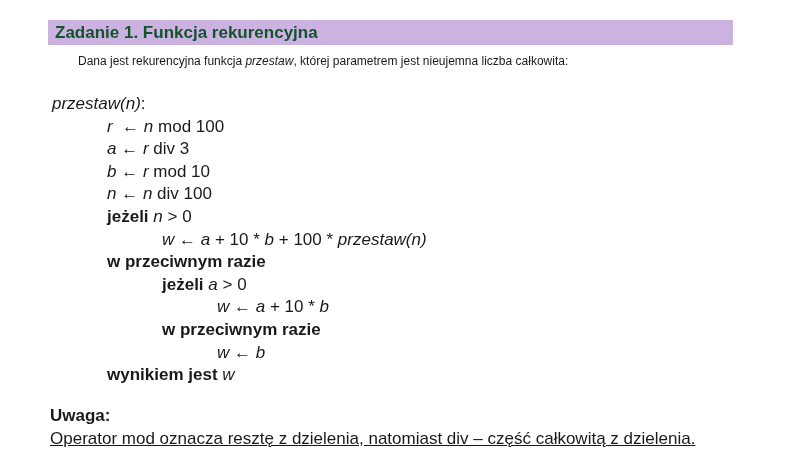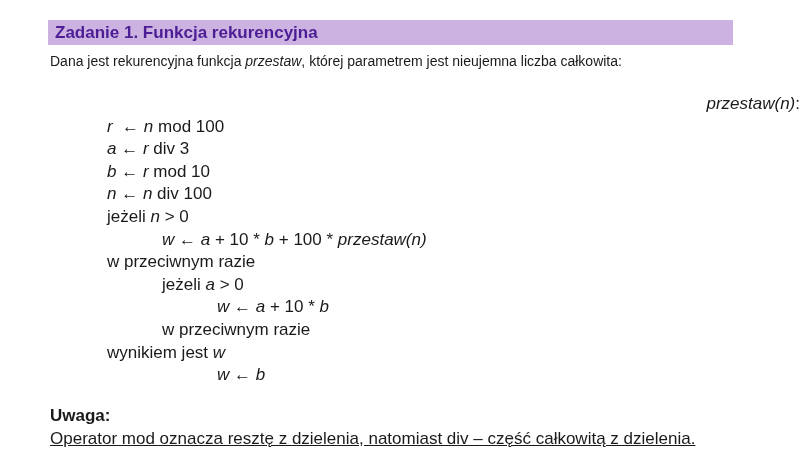--- a/index.html
+++ b/index.html
@@ -13,43 +13,43 @@
     }
     .page { width: 800px; height: 464px; position: relative; }
     .title-bar {
       margin: 20px 0 0 48px;
       width: 678px;
       height: 25px;
       line-height: 25px;
       padding-left: 7px;
       font-size: 17px;
       font-weight: bold;
-      color: #4c1d95;
+      color: #14532d;
       background: #cbb2e0; 
     }
     .intro {
-      margin: 5px 0 0 50px;
-      font-size: 14px;
+      margin: 5px 0 0 78px;
+      font-size: 12px;
       line-height: 22px;
     }
     .it { font-style: italic; }
     .code {
       margin: 21px 0 0 52px;
       font-size: 17px;
     }
     .code-line {
       line-height: 22.6px;
       white-space: pre;
     }
-    .ind-0 { padding-left: 0; text-align: right; }
+    .ind-0 { padding-left: 0; }
     .ind-1 { padding-left: 55px; }
     .ind-2 { padding-left: 110px; }
     .ind-3 { padding-left: 165px; }
     .seg-i { font-style: italic; }
-    .seg-b { font-weight: normal; }
+    .seg-b { font-weight: bold; }
     .note-heading {
       margin: 18px 0 0 50px;
       font-size: 17px;
       font-weight: bold;
       line-height: 22px;
     }
     .note-body {
       margin: 0 0 0 50px;
       font-size: 17px;
       line-height: 24px;
@@ -72,20 +72,20 @@
       <div class="code-line ind-1"><span class="seg-i">r</span><span class="seg-n">  ← </span><span class="seg-i">n</span><span class="seg-n"> mod 100</span></div>
       <div class="code-line ind-1"><span class="seg-i">a</span><span class="seg-n"> ← </span><span class="seg-i">r</span><span class="seg-n"> div 3</span></div>
       <div class="code-line ind-1"><span class="seg-i">b</span><span class="seg-n"> ← </span><span class="seg-i">r</span><span class="seg-n"> mod 10</span></div>
       <div class="code-line ind-1"><span class="seg-i">n</span><span class="seg-n"> ← </span><span class="seg-i">n</span><span class="seg-n"> div 100</span></div>
       <div class="code-line ind-1"><span class="seg-b">jeżeli </span><span class="seg-i">n</span><span class="seg-n"> &gt; 0</span></div>
       <div class="code-line ind-2"><span class="seg-i">w</span><span class="seg-n"> ← </span><span class="seg-i">a</span><span class="seg-n"> + 10 * </span><span class="seg-i">b</span><span class="seg-n"> + 100 * </span><span class="seg-i">przestaw(n)</span></div>
       <div class="code-line ind-1"><span class="seg-b">w przeciwnym razie</span></div>
       <div class="code-line ind-2"><span class="seg-b">jeżeli </span><span class="seg-i">a</span><span class="seg-n"> &gt; 0</span></div>
       <div class="code-line ind-3"><span class="seg-i">w</span><span class="seg-n"> ← </span><span class="seg-i">a</span><span class="seg-n"> + 10 * </span><span class="seg-i">b</span></div>
       <div class="code-line ind-2"><span class="seg-b">w przeciwnym razie</span></div>
+      <div class="code-line ind-3"><span class="seg-i">w</span><span class="seg-n"> ← </span><span class="seg-i">b</span></div>
       <div class="code-line ind-1"><span class="seg-b">wynikiem jest </span><span class="seg-i">w</span></div>
-      <div class="code-line ind-3"><span class="seg-i">w</span><span class="seg-n"> ← </span><span class="seg-i">b</span></div>
     </div>
 
   <div class="note-heading">Uwaga:</div>
   <div class="note-body">Operator mod oznacza resztę z dzielenia, natomiast div – część całkowitą z dzielenia.</div>
 
 </div>
 
 </body></html>

